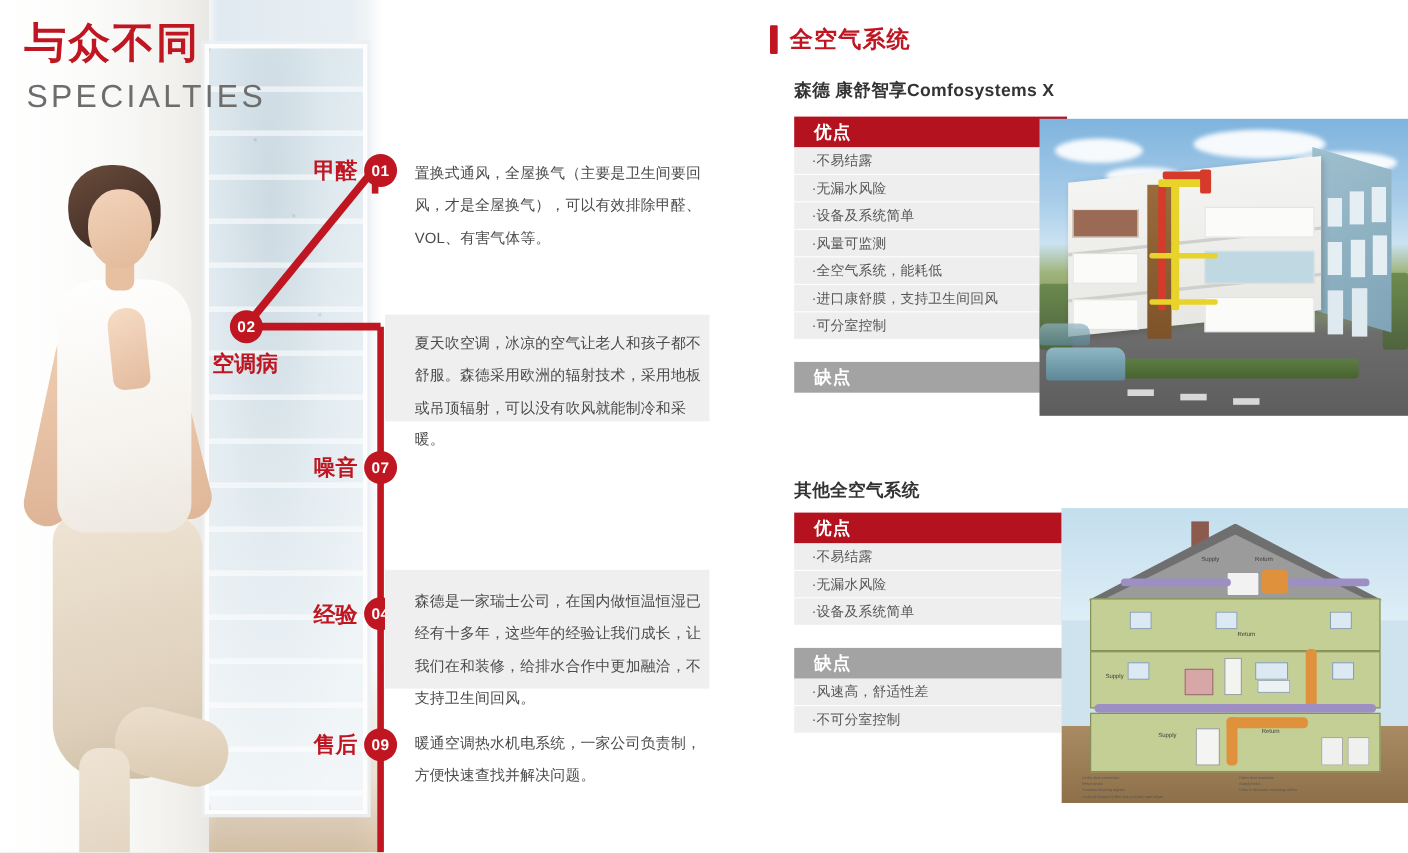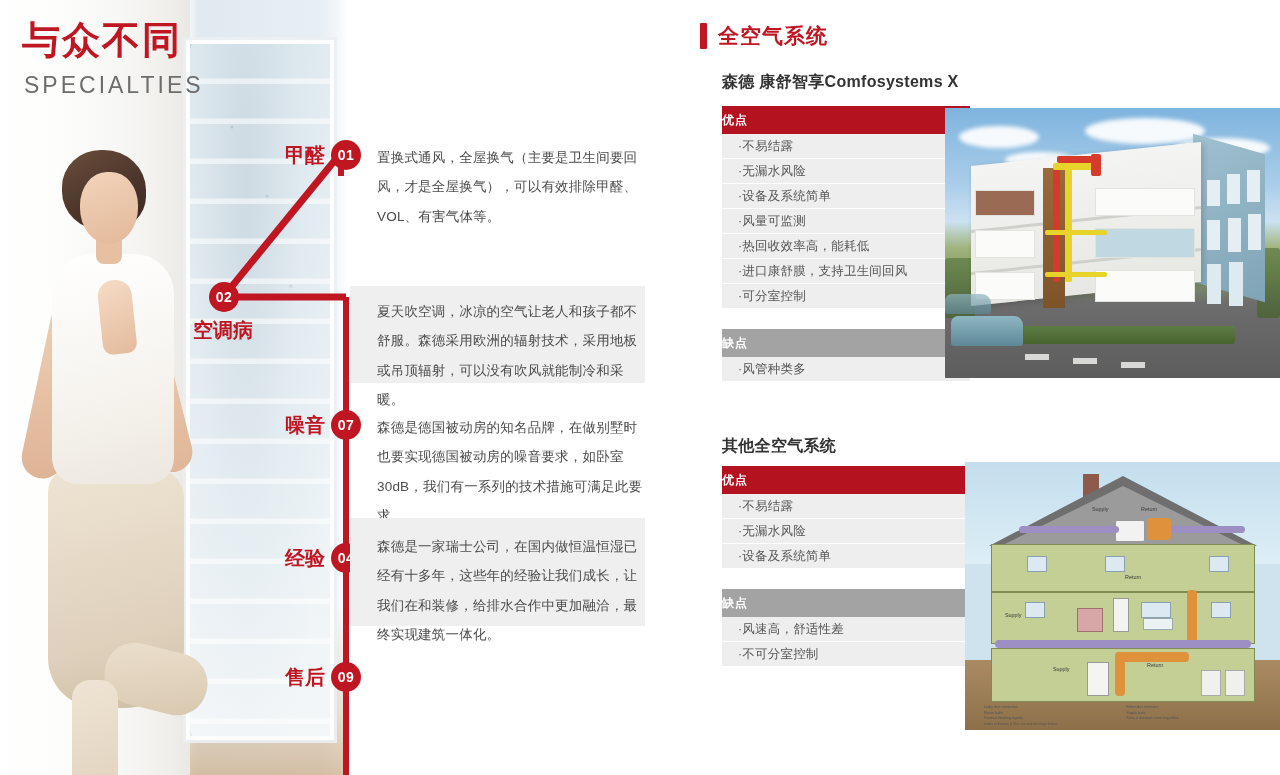--- a/index.html
+++ b/index.html
@@ -71,21 +71,21 @@
     background:linear-gradient(160deg,#efe4d4,#d6c5ae);}
   .fig-knee{position:absolute;left:86px;top:498px;width:104px;height:62px;border-radius:30px;transform:rotate(14deg);
     background:linear-gradient(160deg,#ece0ce,#d8c7ae);}
 
   
   .head-zh {
     position:absolute; left:22px; top:20px; font-size:38px; font-weight:bold;
     color:#bf1622; letter-spacing:2px; line-height:1.1;
   }
   .head-en {
-    position:absolute; left:24px; top:72px; font-size:23px; color:#6d6d6d;
+    position:absolute; left:24px; top:72px; font-size:29px; color:#6d6d6d;
     letter-spacing:3px; font-weight:400;
   }
 
   
   .tl { position:absolute; left:0; top:0; width:660px; height:775px; pointer-events:none; }
   .tl svg { position:absolute; left:0; top:0; }
 
   .badge {
     position:absolute; width:30px; height:30px; border-radius:50%;
     background:#bf1622; color:#fff; font-size:14px; font-weight:bold;
@@ -107,22 +107,22 @@
   .right-pane { position:absolute; left:660px; top:0; width:620px; height:775px; }
 
   .sec-title { position:absolute; display:flex; align-items:center; gap:11px; }
   .sec-bar { width:7px; height:26px; background:#bf1622; border-radius:1px; }
   .sec-title-txt { font-size:21px; font-weight:bold; color:#bf1622; letter-spacing:1px; }
 
   .sub-title { position:absolute; font-size:16px; font-weight:bold; color:#333; letter-spacing:.3px; }
 
   .table { position:absolute; }
   .thead {
-    height:28px; display:flex; align-items:center; 
-    font-size:12px; font-weight:bold; color:#fff; letter-spacing:1px;
+    height:28px; display:flex; align-items:center; padding-left:18px;
+    font-size:16px; font-weight:bold; color:#fff; letter-spacing:1px;
   }
   .thead.pro { background:#b4121f; }
   .thead.con { background:#a3a3a3; }
   .trow {
     height:25px; display:flex; align-items:center; padding-left:16px;
     font-size:12.5px; color:#555; background:#eeeeee;
     border-bottom:1.5px solid #ffffff; letter-spacing:.2px;
   }
 
   
@@ -214,51 +214,50 @@
     <div class="tl-label" style="left:285px;top:664px;">售后</div>
 
     <div class="tblock" style="top:132px;height:152px;">
       <p style="padding-top:11px;">置换式通风，全屋换气（主要是卫生间要回风，才是全屋换气），可以有效排除甲醛、VOL、有害气体等。</p>
     </div>
 
     <div class="tblock shaded" style="top:286px;height:97px;">
       <p style="padding-top:11px;">夏天吹空调，冰凉的空气让老人和孩子都不舒服。森德采用欧洲的辐射技术，采用地板或吊顶辐射，可以没有吹风就能制冷和采暖。</p>
     </div>
 
-    <div class="tblock" style="top:402px;height:104px;">
-      <p style="padding-top:11px;">森德是德国被动房的知名品牌，在做别墅时也要实现德国被动房的噪音要求，如卧室30dB，我们有一系列的技术措施可满足此要求。</p>
-    </div>
 
     <div class="tblock shaded" style="top:518px;height:108px;">
-      <p style="padding-top:14px;">森德是一家瑞士公司，在国内做恒温恒湿已经有十多年，这些年的经验让我们成长，让我们在和装修，给排水合作中更加融洽，最终实现建筑一体化。</p>
-    </div>
-
+      <p style="padding-top:14px;">森德是一家瑞士公司，在国内做恒温恒湿已经有十多年，这些年的经验让我们成长，让我们在和装修，给排水合作中更加融洽，不支持卫生间回风。</p>
+    </div>
+
+    <div class="tblock" style="top:655px;height:70px;">
+      <p style="padding-top:6px;">暖通空调热水机电系统，一家公司负责制，方便快速查找并解决问题。</p>
+    </div>
   </div>
 
   <div class="right-pane">
 
     <div class="sec-title" style="left:40px;top:22px;">
       <span class="sec-bar"></span>
       <span class="sec-title-txt">全空气系统</span>
     </div>
 
     <div class="sub-title" style="left:62px;top:72px;">森德 康舒智享Comfosystems X</div>
 
     <div class="table" style="left:62px;top:106px;width:248px;">
       <div class="thead pro">优点</div>
       <div class="trow">·不易结露</div>
       <div class="trow">·无漏水风险</div>
       <div class="trow">·设备及系统简单</div>
       <div class="trow">·风量可监测</div>
-      <div class="trow">·热回收效率高，能耗低</div>
+      <div class="trow">·全空气系统，能耗低</div>
       <div class="trow">·进口康舒膜，支持卫生间回风</div>
       <div class="trow">·可分室控制</div>
       <div style="height:20px;"></div>
       <div class="thead con">缺点</div>
-      <div class="trow">·风管种类多</div>
     </div>
 
     <div class="img-building" style="left:285px;top:108px;width:335px;height:270px;">
       <div class="cloud" style="left:14px;top:18px;width:80px;height:22px;"></div>
       <div class="cloud" style="left:140px;top:10px;width:120px;height:26px;"></div>
       <div class="cloud" style="left:230px;top:30px;width:95px;height:20px;"></div>
       <div class="cloud" style="left:60px;top:44px;width:70px;height:16px;"></div>
 
       <div class="bld-hedge" style="left:0;top:150px;width:30px;height:60px;opacity:.75;"></div>
       <div class="bld-hedge" style="left:312px;top:140px;width:23px;height:70px;opacity:.75;"></div>

